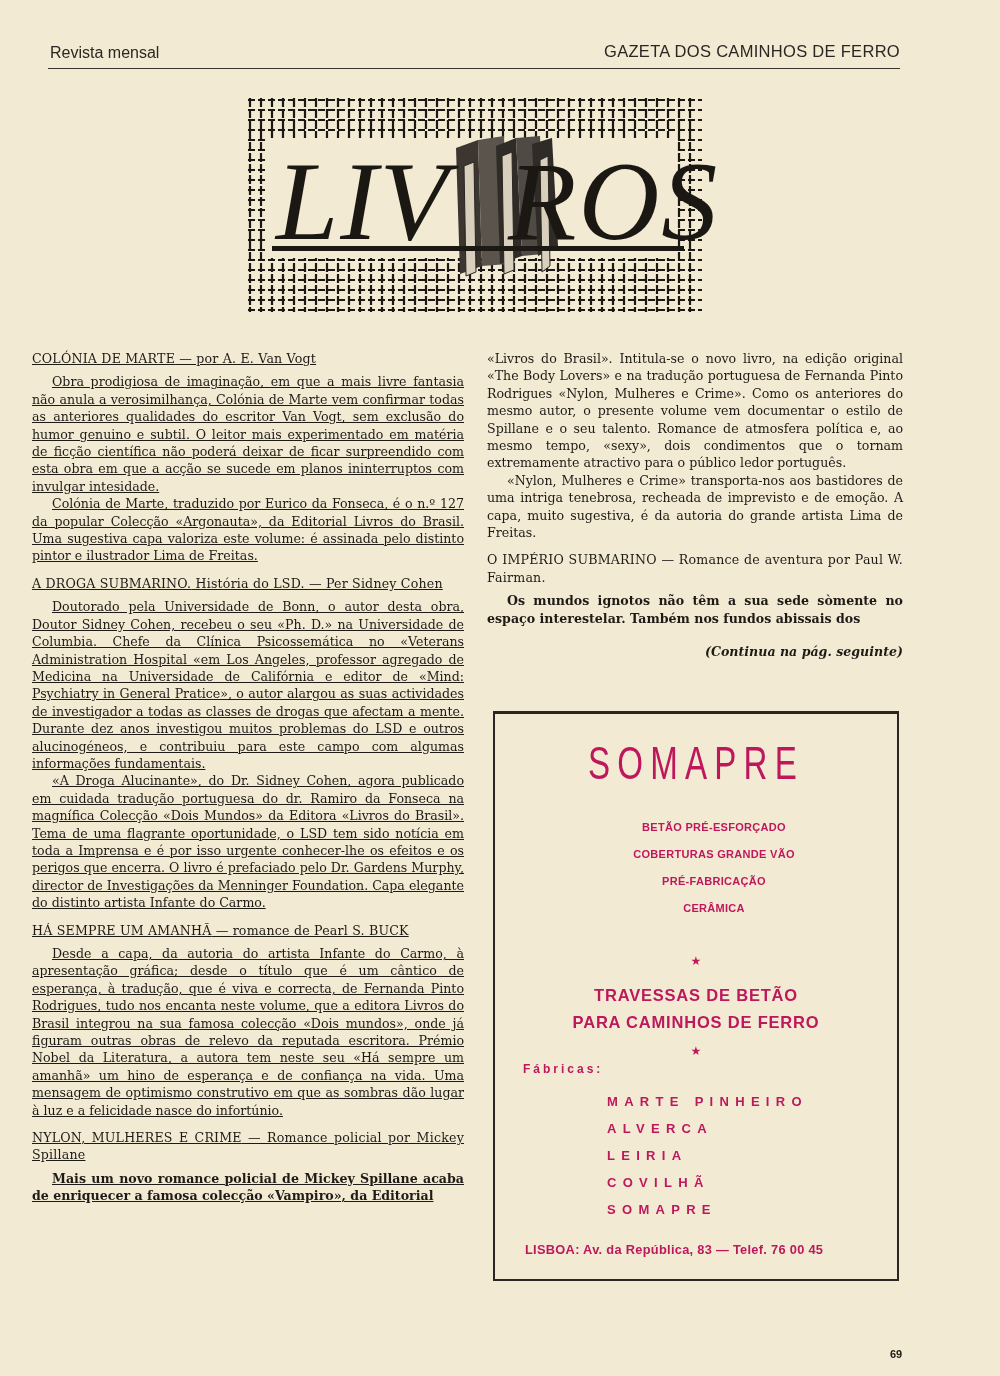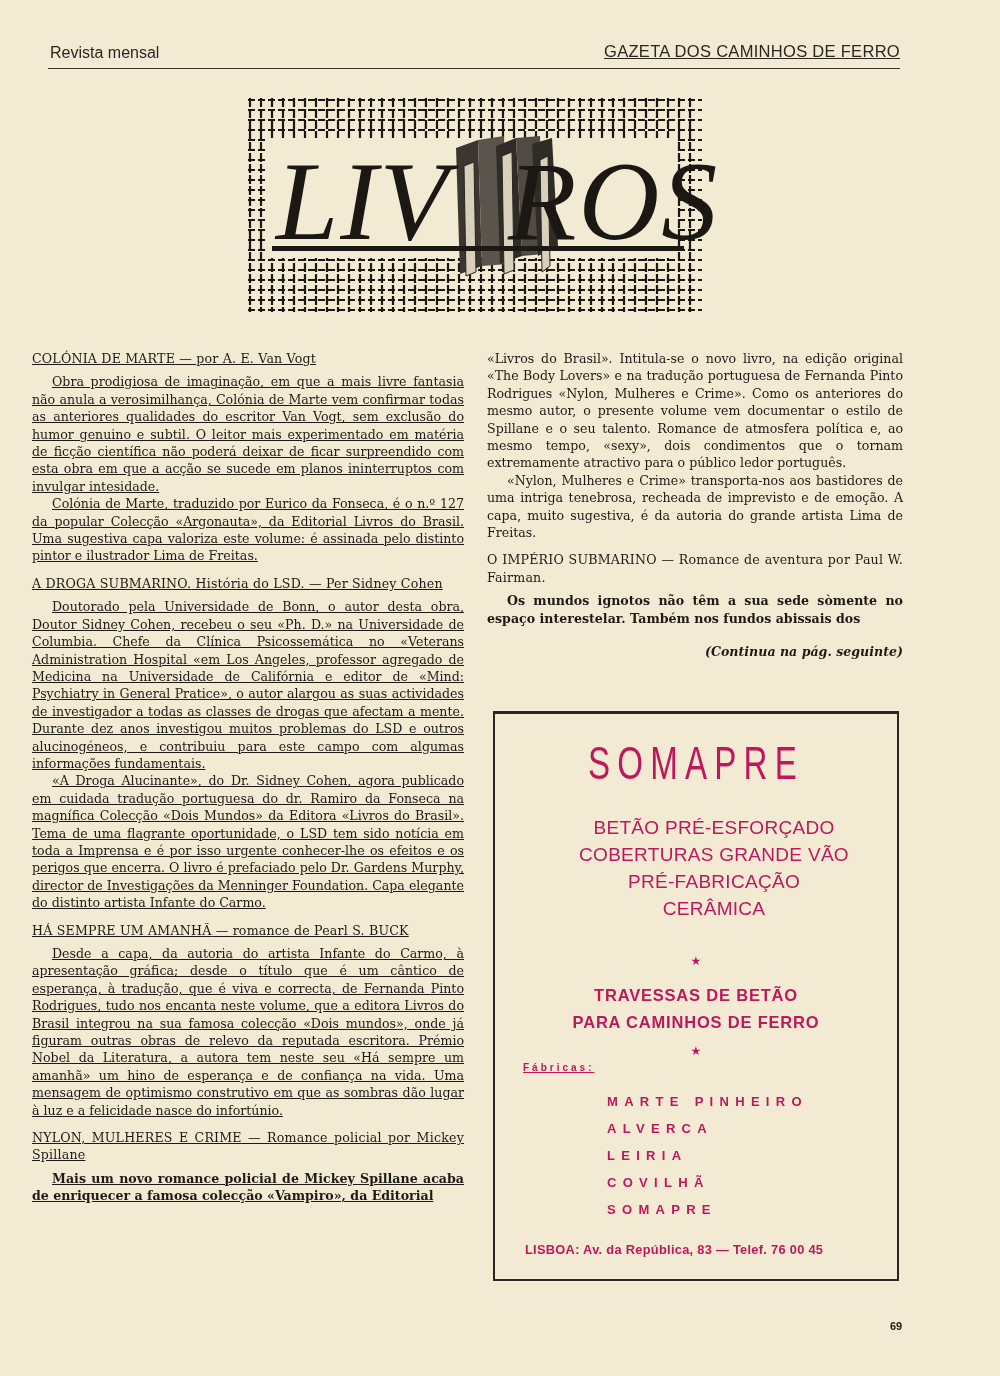--- a/index.html
+++ b/index.html
@@ -8,21 +8,21 @@
     background:#f3ead3;
     color:#1e1b17;
     font-family:"DejaVu Serif", serif;
   }
   .header-left {
     position:absolute; left:50px; top:44px;
     font-family:"Liberation Sans", sans-serif; font-size:16px; color:#2a2622;
   }
   .header-right {
     position:absolute; right:100px; top:42px;
-    font-family:"Liberation Sans", sans-serif; font-size:16.5px; letter-spacing:0.3px; color:#2a2622;text-decoration:underline;
+    font-family:"Liberation Sans", sans-serif; font-size:16.5px; letter-spacing:0.3px; color:#2a2622;
   }
   .header-rule {
     position:absolute; left:48px; top:68px; width:852px; height:1px; background:#3a352f;
   }
   
   .banner {
     position:absolute; left:246px; top:96px; width:458px; height:218px;
   }
   .banner svg { position:absolute; left:0; top:0; }
   .banner-word {
@@ -58,34 +58,34 @@
     border:2px solid #2b2621; border-top-width:3px; box-sizing:border-box;
     font-family:"Liberation Sans", sans-serif; color:#be185d;
   }
   .ad-title {
     position:absolute; left:0; right:0; top:22px; text-align:center;
     font-family:"Liberation Sans Narrow","Liberation Sans", sans-serif;
     font-size:46px; letter-spacing:10px; transform:scaleX(0.72); transform-origin:center;
     font-weight:normal;
   }
   .ad-products { position:absolute; left:0; right:0; top:100px; text-align:center; }
-  .ad-products div { font-weight:normal; font-size:19px; height:27px; line-height:27px; letter-spacing:0.3px;padding-left:36px; }
+  .ad-products div { font-weight:bold; font-size:11px; height:27px; line-height:27px; letter-spacing:0.3px;padding-left:36px; }
   .ad-star { position:absolute; left:0; right:0; text-align:center; font-size:12px; }
   .ad-sub { position:absolute; left:0; right:0; top:268px; text-align:center; }
   .ad-sub div { font-weight:bold; font-size:16.5px; height:27px; line-height:27px; letter-spacing:0.8px; }
   .ad-factories-label {
-    position:absolute; left:28px; top:348px; font-weight:bold; font-size:10px; letter-spacing:3px;text-decoration:underline;
+    position:absolute; left:28px; top:348px; font-weight:bold; font-size:12px; letter-spacing:3px;
   }
   .ad-factories { position:absolute; left:112px; top:374px; }
   .ad-factories div { font-weight:bold; font-size:13px; letter-spacing:6.3px; height:27px; line-height:27px; }
   .ad-address {
     position:absolute; left:30px; top:528px; font-weight:bold; font-size:12.8px; letter-spacing:0.3px;
   }
   .page-number {
-    position:absolute; left:890px; top:1320px; font-family:"Liberation Sans", sans-serif;
+    position:absolute; left:890px; top:1348px; font-family:"Liberation Sans", sans-serif;
     font-weight:bold; font-size:11px;
   }
 </style>
 </head>
 <body>
 
 <div class="header-left">Revista mensal</div>
 <div class="header-right">GAZETA DOS CAMINHOS DE FERRO</div>
 <div class="header-rule"></div>
 

